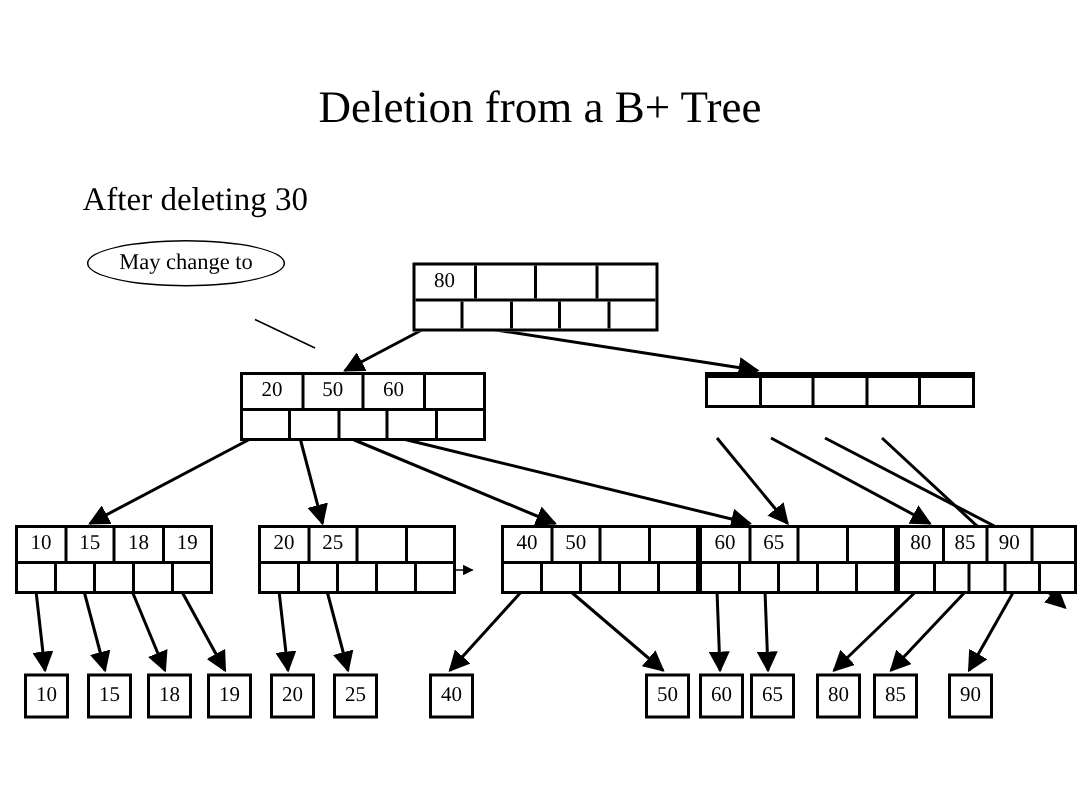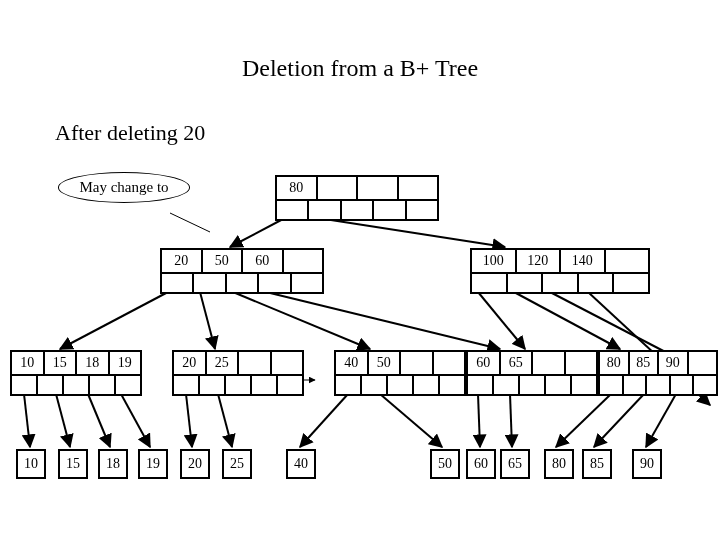--- a/index.html
+++ b/index.html
@@ -1,40 +1,40 @@
 <!DOCTYPE html>
 <html><head>
 <meta charset="utf-8">
 <style>
   html,body{margin:0;padding:0}
   body{width:720px;height:540px;background:#fff;font-family:"Times New Roman",serif;color:#000;position:relative}
-  .title{position:absolute;left:0;right:0;text-align:center;top:55px;font-size:24px}
+  .title{position:absolute;left:0;right:0;text-align:center;top:55px;font-size:30px}
   .subtitle{position:absolute;left:55px;top:120px;font-size:22px}
   .callout{position:absolute;border:1px solid #000;border-radius:50%/50%;text-align:center;font-size:15px;padding:6px 10px;background:#fff;line-height:1.1}
   .callout::after{content:"";position:absolute}
   svg{position:absolute;inset:0}
 
   .node{position:absolute;border:2px solid #000;background:#fff}
   .node .keys{display:flex;height:22px}
   .node .keys div{flex:1;border-right:2px solid #000;text-align:center;font-size:14px;line-height:22px}
   .node .keys div:last-child{border-right:none}
   .node .ptrs{display:flex;height:18px;border-top:2px solid #000}
   .node .ptrs div{flex:1;border-right:2px solid #000}
   .node .ptrs div:last-child{border-right:none}
   .node.wide .keys div{font-size:14px}
 
   .leafval{position:absolute;border:2px solid #000;width:26px;height:26px;text-align:center;font-size:14px;line-height:26px}
 </style>
 </head>
 <body>
 
 <div class="title">Deletion from a B+ Tree</div>
-<div class="subtitle">After deleting 20</div>
-
-<div class="callout" style="left:58px;top:172px;width:110px">
+<div class="subtitle">After deleting 30</div>
+
+<div class="callout" style="left:58px;top:160px;width:110px">
   <div>May change to</div>
 </div>
 
 <svg width="720" height="540">
   <defs>
     <marker id="arr" viewBox="0 0 10 10" refX="9" refY="5" markerWidth="7" markerHeight="7" orient="auto-start-reverse">
       <path d="M0 0 L10 5 L0 10 z" fill="#000"></path>
     </marker>
   </defs>
 
@@ -103,26 +103,20 @@
   <div class="ptrs">
       <div></div>
       <div></div>
       <div></div>
       <div></div>
       <div></div>
     </div>
 </div>
 
 <div class="node wide" style="left:470px;top:248px;width:176px">
-  <div class="keys">
-    <div>100</div>
-    <div>120</div>
-    <div>140</div>
-    <div></div>
-  </div>
   <div class="ptrs">
       <div></div>
       <div></div>
       <div></div>
       <div></div>
       <div></div>
     </div>
 </div>
 
 <div class="node" style="left:10px;top:350px;width:128px">

